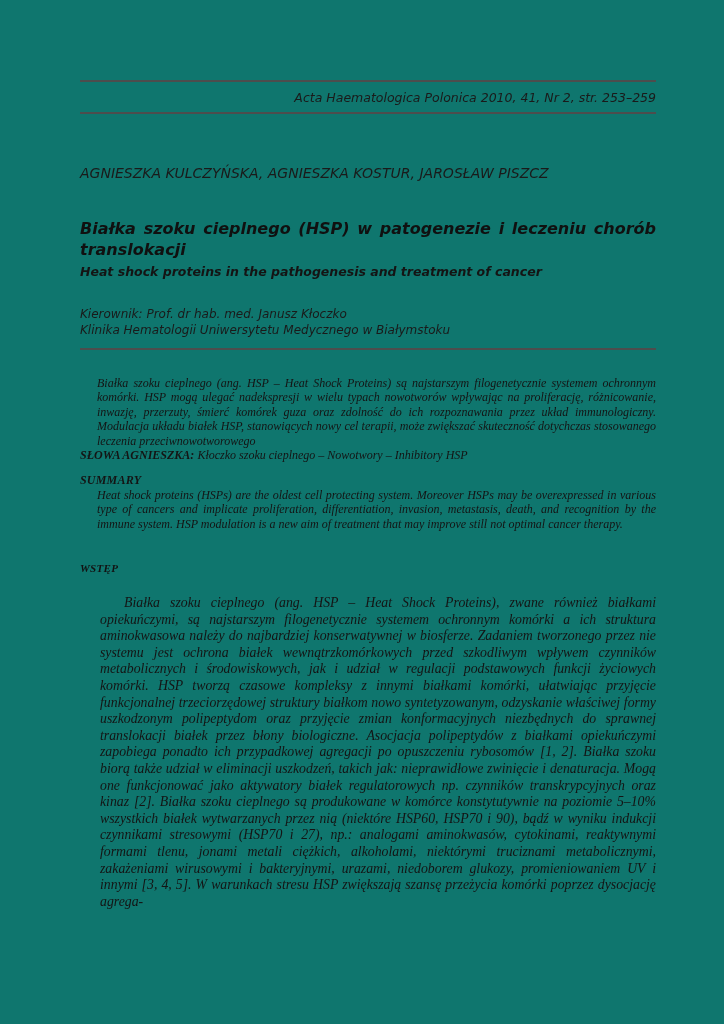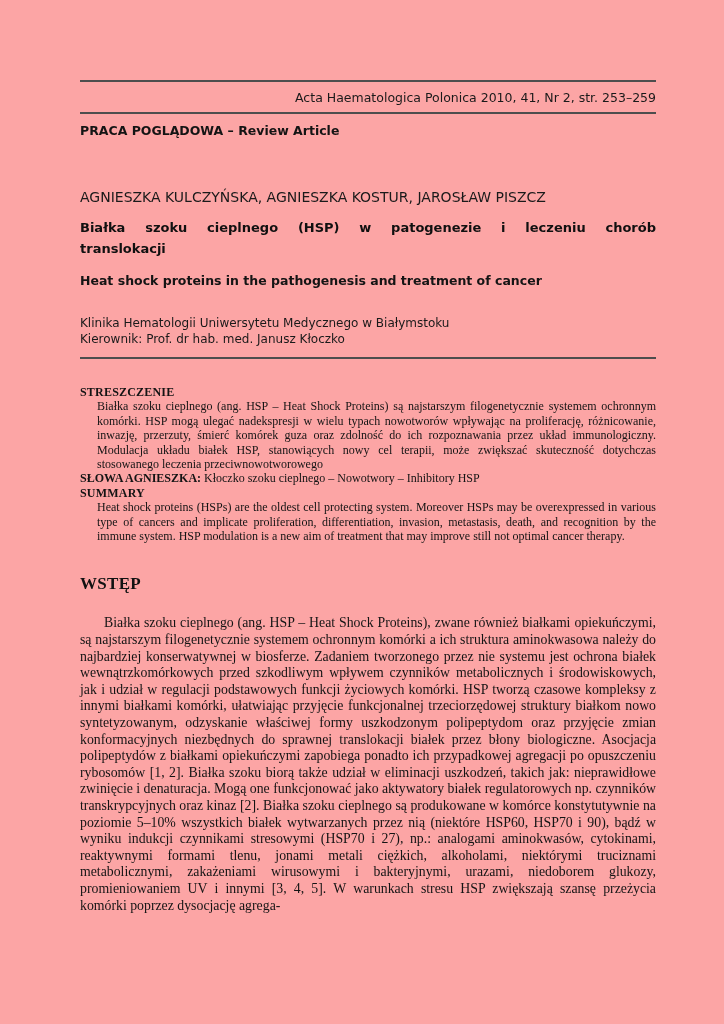--- a/index.html
+++ b/index.html
@@ -5,23 +5,24 @@
   html, body {
     margin: 0;
     padding: 0;
     background: #e8e8e8;
   }
   .page {
     position: relative;
     width: 724px;
     height: 1024px;
     margin: 0 auto;
-    background: #fca5a5;
+    background: #0f766e;
     overflow: hidden;
     color: #161616;
+    font-style: italic;
   }
   .content {
     position: absolute;
     left: 80px;
     top: 0;
     width: 576px;
   }
   .rule {
     height: 0;
     border: none;
@@ -43,114 +44,113 @@
     padding-top: 9px;
     color: #141414;
   }
   .authors {
     margin-top: 51px;
     font-family: "DejaVu Sans", sans-serif;
     font-size: 14px;
     color: #1a1a1a;
   }
   .title-pl {
-    margin-top: 12px;
+    margin-top: 37px;
     font-family: "DejaVu Sans", sans-serif;
-    font-size: 13px;
+    font-size: 16px;
     line-height: 21px;
     font-weight: bold;
     color: #101010;
   }
   .title-line { display: block; }
   .title-line-justified {
     text-align: justify;
     text-align-last: justify;
   }
   .title-en {
-    margin-top: 14px;
+    margin-top: 4px;
     font-family: "DejaVu Sans", sans-serif;
     font-size: 12.5px;
     font-weight: bold;
     color: #141414;
   }
   .affiliation-block {
     margin-top: 28px;
     font-family: "DejaVu Sans", sans-serif;
     font-size: 12px;
     line-height: 15.5px;
     color: #1a1a1a;
   }
   .rule-affiliation { margin-top: 10px; }
   .abstract {
     font-family: "Liberation Serif", serif;
     font-size: 12px;
     line-height: 14.4px;
     color: #141414;
   }
   .abstract-pl { margin-top: 26px; }
-  .abstract-en { }
+  .abstract-en { margin-top: 11px; }
   .abstract-heading {
     font-weight: bold;
     letter-spacing: 0.2px;
   }
   .abstract-body {
     margin-left: 17px;
     text-align: justify;
   }
   .abstract-keywords .kw-label { font-weight: bold; }
   .section-heading {
     margin-top: 31px;
     font-family: "Liberation Serif", serif;
-    font-size: 17px;
+    font-size: 11px;
     font-weight: bold;
     letter-spacing: 0.3px;
     color: #121212;
   }
   .body-paragraph {
     margin-top: 21px;
     font-family: "Liberation Serif", serif;
     font-size: 13.8px;
     line-height: 16.6px;
     text-align: justify;
     text-indent: 24px;
     color: #141414;
+    margin-left: 20px;
   }
 </style>
 </head>
 <body>
 
 <div class="page">
   <div class="content">
 
     <div class="rule rule-top"></div>
 
     <div class="journal-line">Acta Haematologica Polonica 2010, 41, Nr 2, str. 253–259</div>
 
     <div class="rule"></div>
 
-    <div class="article-type">PRACA POGLĄDOWA – Review Article</div>
 
     <div class="authors">AGNIESZKA KULCZYŃSKA, AGNIESZKA KOSTUR, JAROSŁAW PISZCZ</div>
 
     <div class="title-pl">
       <span class="title-line title-line-justified">Białka szoku cieplnego (HSP) w patogenezie i leczeniu chorób</span>
       <span class="title-line">translokacji</span>
     </div>
 
     <div class="title-en">Heat shock proteins in the pathogenesis and treatment of cancer</div>
 
     <div class="affiliation-block">
+      <div>Kierownik: Prof. dr hab. med. Janusz Kłoczko</div>
       <div>Klinika Hematologii Uniwersytetu Medycznego w Białymstoku</div>
-      <div>Kierownik: Prof. dr hab. med. Janusz Kłoczko</div>
     </div>
 
     <div class="rule rule-affiliation"></div>
 
     <div class="abstract abstract-pl">
-      <div class="abstract-heading">STRESZCZENIE</div>
       <div class="abstract-body">Białka szoku cieplnego (ang. HSP – Heat Shock Proteins) są najstarszym filogenetycznie systemem ochronnym komórki. HSP mogą ulegać nadekspresji w wielu typach nowotworów wpływając na proliferację, różnicowanie, inwazję, przerzuty, śmierć komórek guza oraz zdolność do ich rozpoznawania przez układ immunologiczny. Modulacja układu białek HSP, stanowiących nowy cel terapii, może zwiększać skuteczność dotychczas stosowanego leczenia przeciwnowotworowego</div>
       <div class="abstract-keywords">
         <span class="kw-label">SŁOWA AGNIESZKA:</span><span> Kłoczko szoku cieplnego – Nowotwory – Inhibitory HSP</span>
       </div>
     </div>
 
     <div class="abstract abstract-en">
       <div class="abstract-heading">SUMMARY</div>
       <div class="abstract-body">Heat shock proteins (HSPs) are the oldest cell protecting system. Moreover HSPs may be overexpressed in various type of cancers and implicate proliferation, differentiation, invasion, metastasis, death, and recognition by the immune system. HSP modulation is a new aim of treatment that may improve still not optimal cancer therapy.</div>
     </div>

